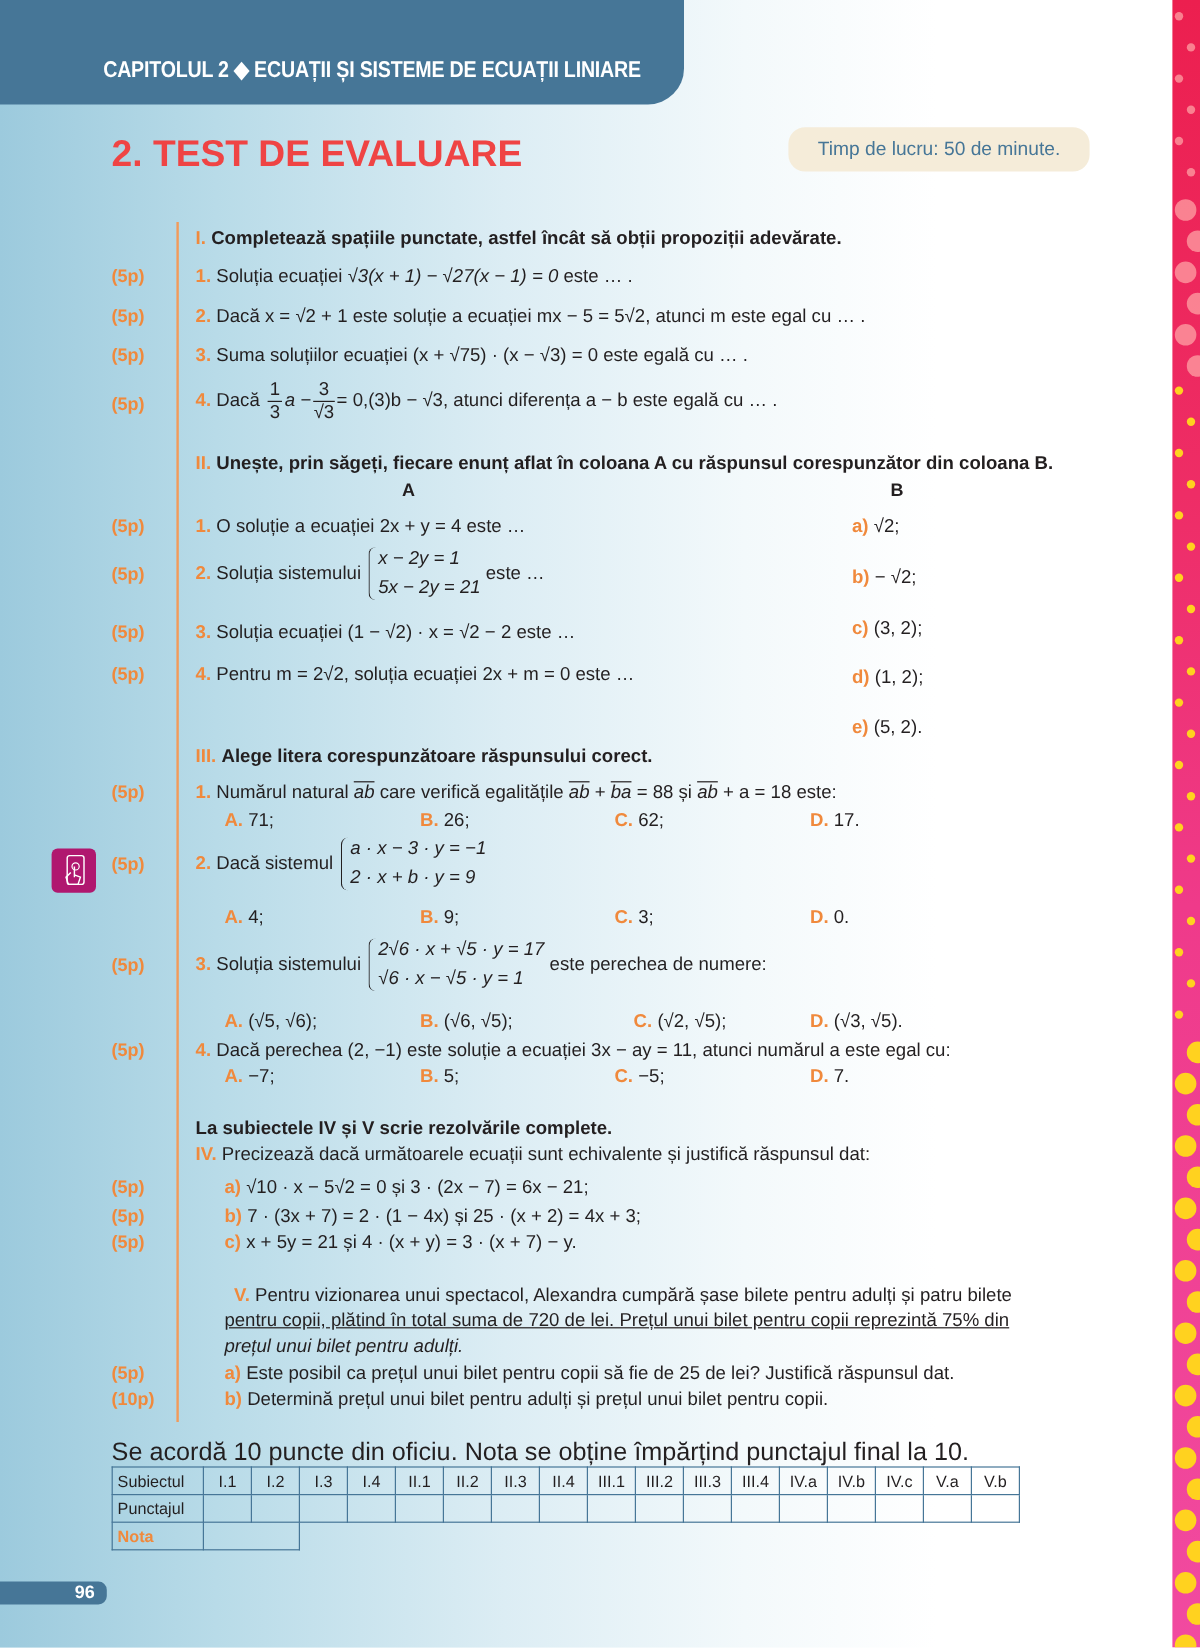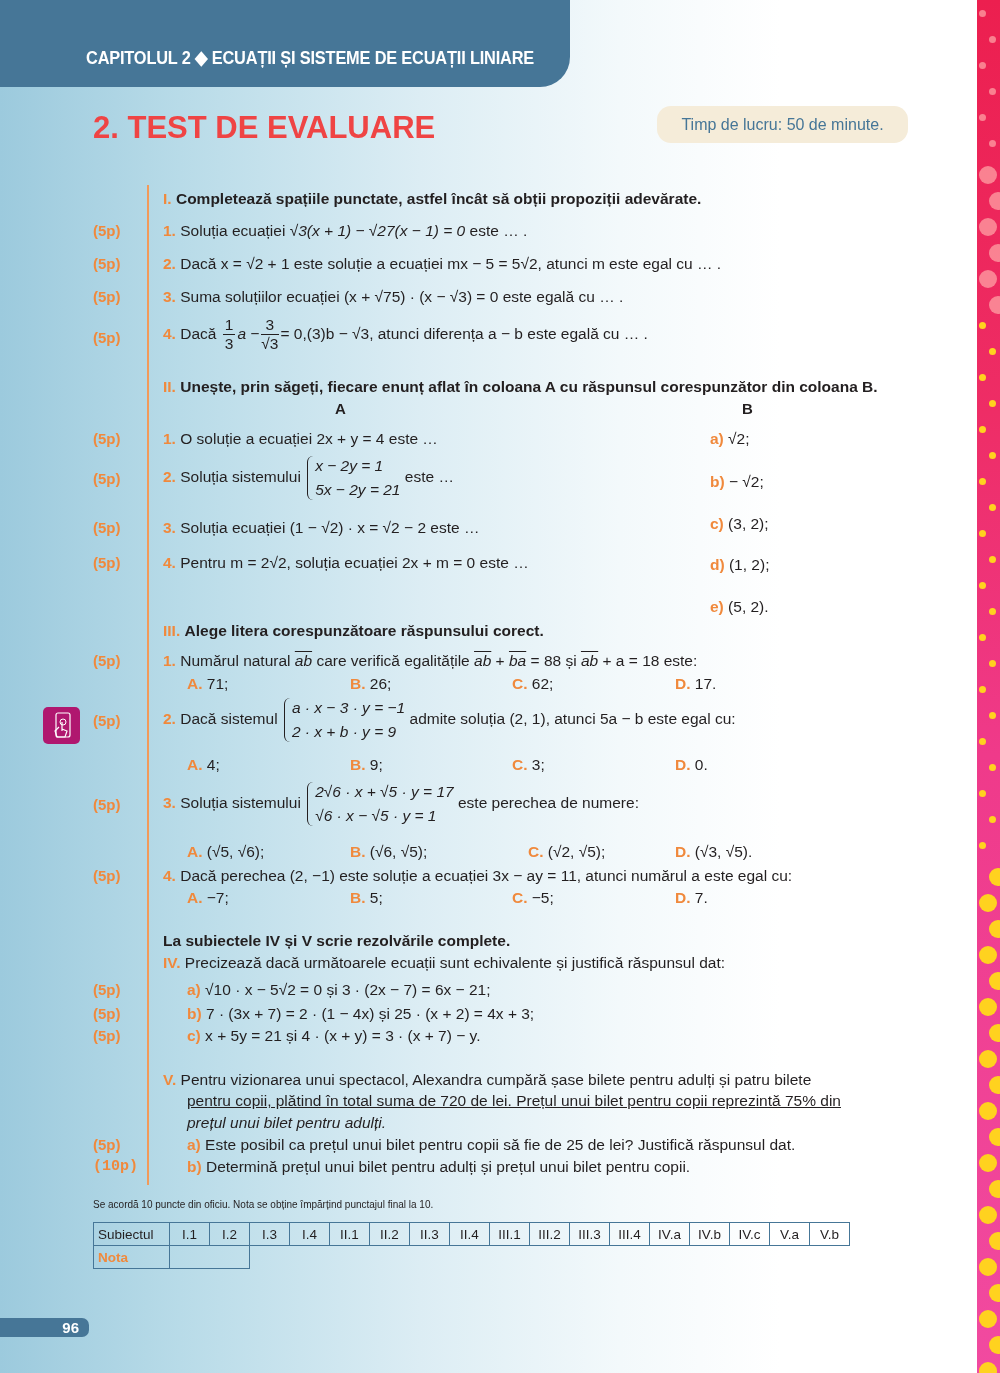--- a/index.html
+++ b/index.html
@@ -64,21 +64,21 @@
   }
   table.score td { border: 1px solid #467697; height: 23px; padding: 0 4px; }
   table.score td.c { width: 40px; text-align: center; }
   table.score td.h { width: 76px; }
   .nota-label { color: #f0893c; font-weight: bold; }
   .page-num {
     position: absolute; left: 0; top: 1318px; width: 89px; height: 19px;
     background: #467697; border-radius: 0 7px 7px 0; color: #fff; font-weight: bold;
     font-size: 15px; text-align: right; padding-right: 10px; line-height: 19px;
   }
-  .oficiu { position: absolute; left: 93px; top: 1199px; font-size: 10px; white-space: nowrap; }
+  .oficiu { position: absolute; left: 93px; top: 1199px; font-size: 21px; white-space: nowrap; }
 </style>
 </head>
 <body>
 
 <div class="stripe" id="stripe">
     <div class="dot" style="width: 7px; height: 7px; top: 10px; left: 2px; background: rgba(255, 170, 170, 0.7);"></div>
     <div class="dot" style="width: 7px; height: 7px; top: 36px; left: 12px; background: rgba(255, 170, 170, 0.7);"></div>
     <div class="dot" style="width: 7px; height: 7px; top: 62px; left: 2px; background: rgba(255, 170, 170, 0.7);"></div>
     <div class="dot" style="width: 7px; height: 7px; top: 88px; left: 12px; background: rgba(255, 170, 170, 0.7);"></div>
     <div class="dot" style="width: 7px; height: 7px; top: 114px; left: 2px; background: rgba(255, 170, 170, 0.7);"></div>
@@ -231,21 +231,20 @@
     <circle cx="20" cy="15" r="3" fill="none" stroke="#fff" stroke-width="1"></circle>
     <path d="M19 15 L19 24 M16 20 L12 24 L14 30 L22 30 L24 24 L19 22" fill="none" stroke="#fff" stroke-width="1.2"></path>
   </svg>
 </div>
 
 <div class="pts" style="top:712px;">(5p)</div>
 <div class="line" style="top:696px;">
   <span class="num">2.</span>
   <span>Dacă sistemul</span>
   <span class="sys"><span style="display:block" class="it">a · x − 3 · y = −1</span><span style="display:block" class="it">2 · x + b · y = 9</span></span>
-  <span>admite soluția (2, 1), atunci 5a − b este egal cu:</span>
 </div>
 <div class="opt" style="left:187px; top:756px;"><span class="num">A.</span> <span>4;</span></div>
 <div class="opt" style="left:350px; top:756px;"><span class="num">B.</span> <span>9;</span></div>
 <div class="opt" style="left:512px; top:756px;"><span class="num">C.</span> <span>3;</span></div>
 <div class="opt" style="left:675px; top:756px;"><span class="num">D.</span> <span>0.</span></div>
 
 <div class="pts" style="top:796px;">(5p)</div>
 <div class="line" style="top:780px;">
   <span class="num">3.</span>
   <span>Soluția sistemului</span>
@@ -272,26 +271,26 @@
   <span class="num">IV.</span>
   <span>Precizează dacă următoarele ecuații sunt echivalente și justifică răspunsul dat:</span>
 </div>
 <div class="pts" style="top:981px;">(5p)</div>
 <div class="line" style="left:187px; top:981px;"><span class="num">a)</span> <span>√10 · x − 5√2 = 0  și 3 · (2x − 7) = 6x − 21;</span></div>
 <div class="pts" style="top:1005px;">(5p)</div>
 <div class="line" style="left:187px; top:1005px;"><span class="num">b)</span> <span>7 · (3x + 7) = 2 · (1 − 4x) și 25 · (x + 2) = 4x + 3;</span></div>
 <div class="pts" style="top:1027px;">(5p)</div>
 <div class="line" style="left:187px; top:1027px;"><span class="num">c)</span> <span>x + 5y = 21 și 4 · (x + y) = 3 · (x + 7) − y.</span></div>
 
-<div class="line" style="top:1071px;"><span class="num">V.</span> <span>Pentru vizionarea unui spectacol, Alexandra cumpără șase bilete pentru adulți și patru bilete</span></div>
+<div class="line" style="top:1071px;margin-left:32px;"><span class="num">V.</span> <span>Pentru vizionarea unui spectacol, Alexandra cumpără șase bilete pentru adulți și patru bilete</span></div>
 <div class="line" style="left:187px; top:1092px;text-decoration:underline;">pentru copii, plătind în total suma de 720 de lei. Prețul unui bilet pentru copii reprezintă 75% din</div>
 <div class="line" style="left:187px; top:1114px;font-style:italic;">prețul unui bilet pentru adulți.</div>
 <div class="pts" style="top:1136px;">(5p)</div>
 <div class="line" style="left:187px; top:1136px;"><span class="num">a)</span> <span>Este posibil ca prețul unui bilet pentru copii să fie de 25 de lei? Justifică răspunsul dat.</span></div>
-<div class="pts" style="top:1158px;font-family:Liberation Mono, monospace;">(10p)</div>
+<div class="pts" style="top:1158px;">(10p)</div>
 <div class="line" style="left:187px; top:1158px;"><span class="num">b)</span> <span>Determină prețul unui bilet pentru adulți și prețul unui bilet pentru copii.</span></div>
 
 <div class="oficiu">Se acordă 10 puncte din oficiu. Nota se obține împărțind punctajul final la 10.</div>
 
 <table class="score">
   <tbody>
       <tr id="row-subj">
     <td class="h">Subiectul</td>
   <td class="c">I.1</td>
         <td class="c">I.2</td>
@@ -304,20 +303,40 @@
         <td class="c">III.1</td>
         <td class="c">III.2</td>
         <td class="c">III.3</td>
         <td class="c">III.4</td>
         <td class="c">IV.a</td>
         <td class="c">IV.b</td>
         <td class="c">IV.c</td>
         <td class="c">V.a</td>
         <td class="c">V.b</td>
       </tr>
+  <tr id="row-pts">
+    <td class="h">Punctajul</td>
+  <td class="c"></td>
+        <td class="c"></td>
+        <td class="c"></td>
+        <td class="c"></td>
+        <td class="c"></td>
+        <td class="c"></td>
+        <td class="c"></td>
+        <td class="c"></td>
+        <td class="c"></td>
+        <td class="c"></td>
+        <td class="c"></td>
+        <td class="c"></td>
+        <td class="c"></td>
+        <td class="c"></td>
+        <td class="c"></td>
+        <td class="c"></td>
+        <td class="c"></td>
+      </tr>
   <tr>
     <td class="h nota-label">Nota</td>
     <td colspan="2"></td>
   </tr>
 </tbody>
   </table>
 
 <div class="page-num">96</div>
 
 </body></html>

